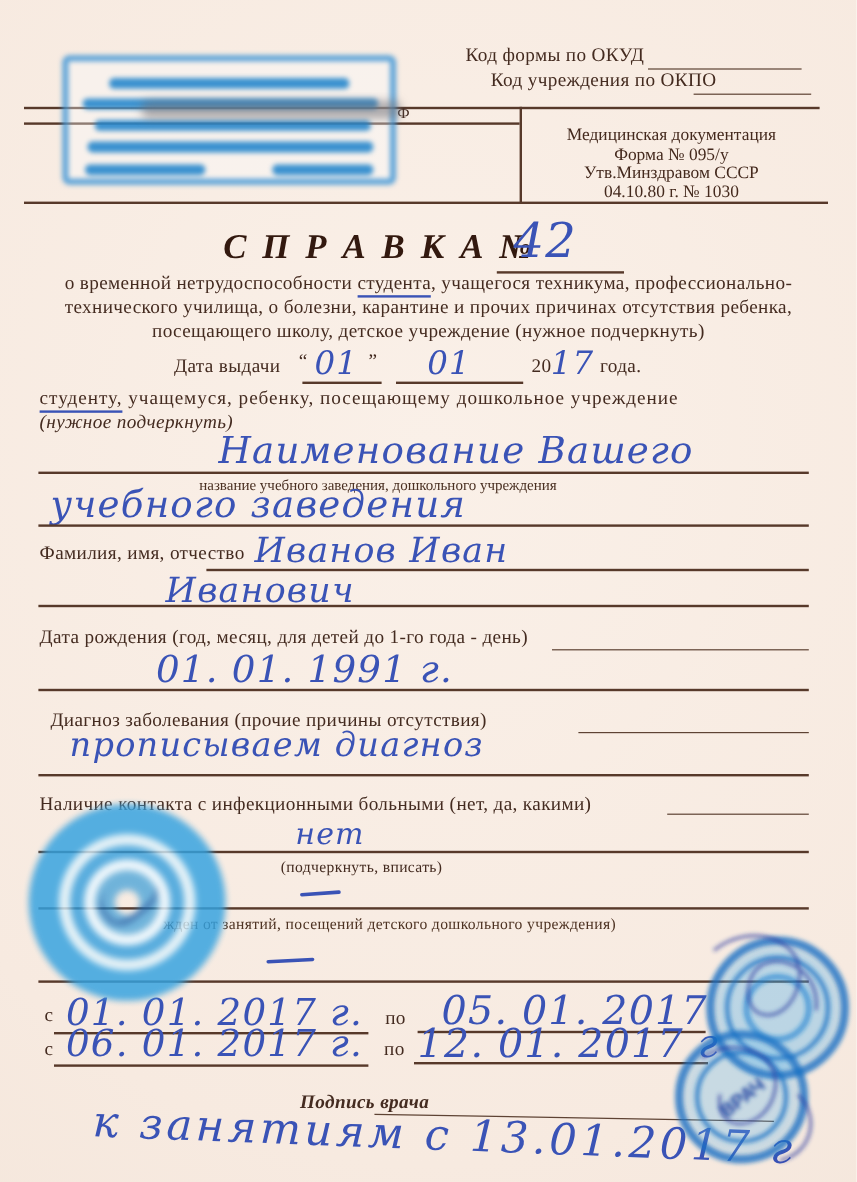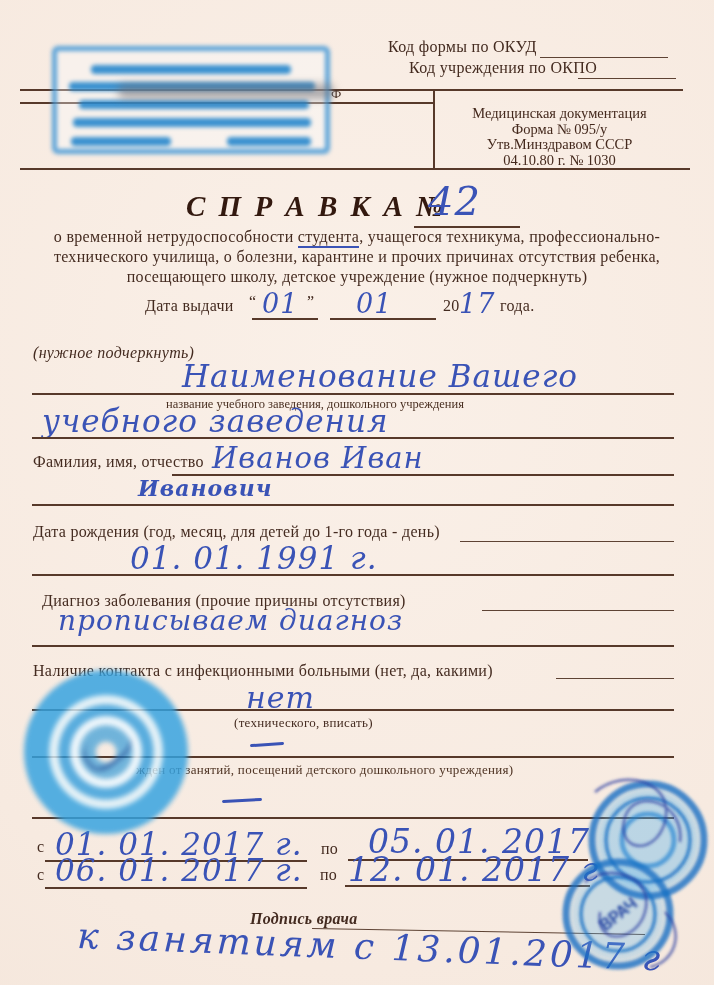--- a/index.html
+++ b/index.html
@@ -84,49 +84,50 @@
   <div class="abs lbl" style="left:249px;top:293px;">“</div>
   <div class="abs hw" style="left:262px;top:288px;font-size:27px;">01</div>
   <div class="abs lbl" style="left:307px;top:293px;">”</div>
   <div class="rule" style="left:252px;top:318px;width:66px;"></div>
   <div class="abs hw" style="left:356px;top:288px;font-size:27px;">01</div>
   <div class="rule" style="left:330px;top:318px;width:106px;"></div>
   <div class="abs lbl" style="left:443px;top:297px;">20</div>
   <div class="abs hw" style="left:459px;top:288px;font-size:27px;">17</div>
   <div class="abs lbl" style="left:500px;top:297px;">года.</div>
 
+  <div class="abs lbl" style="left:33px;top:324px;letter-spacing:.8px;"><span class="pen-underline">студенту,</span><span> учащемуся, ребенку, посещающему дошкольное учреждение</span></div>
   <div class="abs lbl" style="left:33px;top:344px;font-style:italic;">(нужное подчеркнуть)</div>
 
   <div class="abs hw" style="left:182px;top:358px;font-size:31px;">Наименование Вашего</div>
   <div class="rule" style="left:32px;top:393px;width:642px;"></div>
   <div class="abs tiny center" style="left:150px;top:397px;width:330px;color:#4a3022;">название учебного заведения, дошкольного учреждения</div>
   <div class="abs hw" style="left:42px;top:403px;font-size:31px;">учебного заведения</div>
   <div class="rule" style="left:32px;top:437px;width:642px;"></div>
 
   <div class="abs lbl" style="left:33px;top:453px;">Фамилия, имя, отчество</div>
   <div class="abs hw" style="left:212px;top:441px;font-size:29px;">Иванов Иван</div>
   <div class="rule" style="left:172px;top:474px;width:502px;"></div>
-  <div class="abs hw" style="left:138px;top:475px;font-size:22px;font-weight:bold;">Иванович</div>
+  <div class="abs hw" style="left:138px;top:475px;font-size:29px;">Иванович</div>
   <div class="rule" style="left:32px;top:504px;width:642px;"></div>
 
   <div class="abs lbl" style="left:33px;top:523px;">Дата рождения (год, месяц, для детей до 1-го года - день)</div>
   <div class="rule thin" style="left:460px;top:541px;width:214px;"></div>
   <div class="abs hw" style="left:130px;top:540px;font-size:31px;">01. 01. 1991 г.</div>
   <div class="rule" style="left:32px;top:574px;width:642px;"></div>
 
   <div class="abs lbl" style="left:42px;top:592px;">Диагноз заболевания (прочие причины отсутствия)</div>
   <div class="rule thin" style="left:482px;top:610px;width:192px;"></div>
   <div class="abs hw" style="left:58px;top:604px;font-size:28px;">прописываем диагноз</div>
   <div class="rule" style="left:32px;top:645px;width:642px;"></div>
 
   <div class="abs lbl" style="left:33px;top:662px;">Наличие контакта с инфекционными больными (нет, да, какими)</div>
   <div class="rule thin" style="left:556px;top:678px;width:118px;"></div>
-  <div class="abs hw" style="left:246px;top:680px;font-size:30px;">нет</div>
+  <div class="abs hw" style="left:246px;top:680px;font-size:25px;">нет</div>
   <div class="rule" style="left:32px;top:709px;width:642px;"></div>
-  <div class="abs lbl small" style="left:234px;top:715px;">(технического, вписать)</div>
+  <div class="abs lbl small" style="left:234px;top:715px;">(подчеркнуть, вписать)</div>
   <div class="pen-dash" style="left:250px;top:743px;width:34px;transform:rotate(-4deg);"></div>
 
   <div class="rule" style="left:32px;top:756px;width:642px;"></div>
   <div class="abs lbl small" style="left:136px;top:762px;color:#4e3323;">жден от занятий, посещений детского дошкольного учреждения)</div>
   <div class="pen-dash" style="left:222px;top:799px;width:40px;transform:rotate(-3deg);"></div>
   <div class="rule" style="left:32px;top:817px;width:642px;"></div>
 
   <div class="abs lbl" style="left:37px;top:838px;">с</div>
   <div class="abs hw" style="left:55px;top:826px;font-size:31px;">01. 01. 2017 г.</div>
   <div class="rule" style="left:45px;top:860px;width:262px;"></div>

